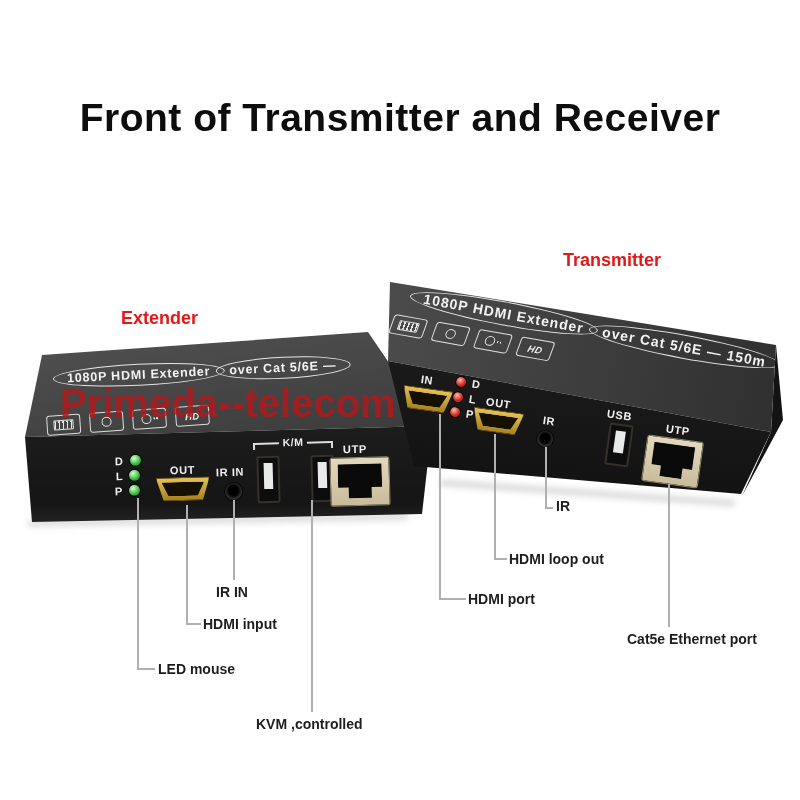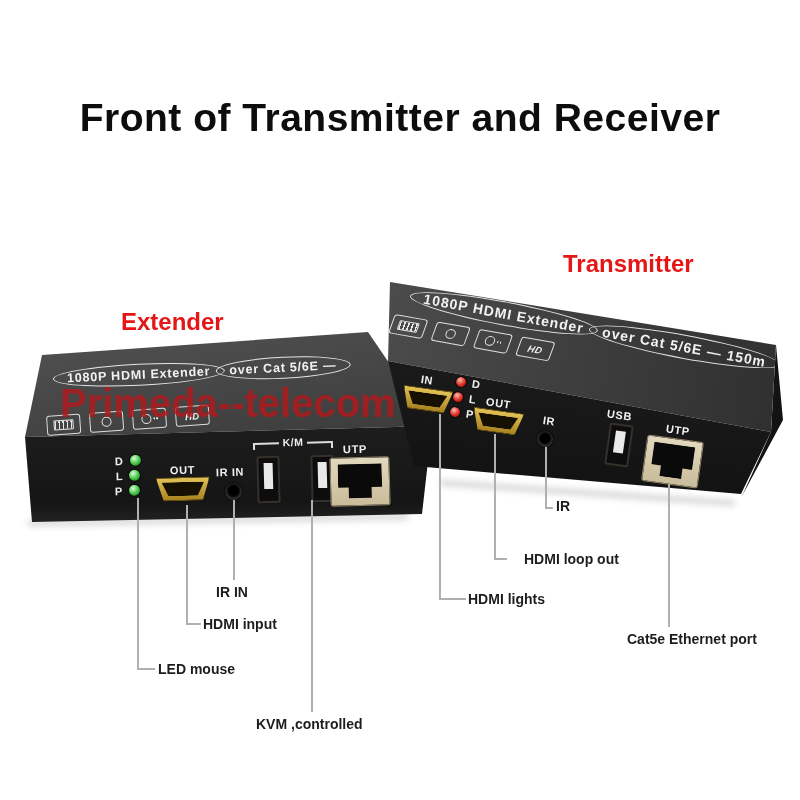--- a/index.html
+++ b/index.html
@@ -3,21 +3,21 @@
 <meta charset="utf-8">
 <style>
   html,body{margin:0;padding:0;background:#fff;}
   .stage{position:relative;width:800px;height:800px;background:#ffffff;overflow:hidden;
          font-family:"Liberation Sans",sans-serif;border-radius:17px;}
   .abs{position:absolute;}
 
   
   .title{left:0;right:0;top:96px;text-align:center;font-size:39px;font-weight:bold;
          color:#0d0d0d;letter-spacing:0.5px;z-index:6;}
-  .dev-label{font-size:24px;font-weight:bold;color:#e51616;z-index:6;}
+  .dev-label{font-size:18px;font-weight:bold;color:#e51616;z-index:6;}
   .rx-label{left:121px;top:308px;}
   .tx-label{left:563px;top:250px;}
 
   
   .watermark{left:60px;top:381px;font-size:40px;font-weight:bold;
              color:rgba(178,24,28,0.82);z-index:3;white-space:nowrap;}
 
   
   .device{z-index:1;}
   .rx{left:20px;top:328px;width:430px;height:205px;}
@@ -220,22 +220,22 @@
 
   <div class="abs cl" style="left:311px;top:500px;width:2px;height:212px;"></div>
   <div class="abs callout" style="left:256px;top:716px;text-align:right;">KVM ,controlled</div>
 
   <div class="abs cl" style="left:545px;top:447px;width:2px;height:62px;"></div>
   <div class="abs cl" style="left:545px;top:507px;width:8px;height:2px;"></div>
   <div class="abs callout" style="left:556px;top:498px;">IR</div>
 
   <div class="abs cl" style="left:494px;top:434px;width:2px;height:126px;"></div>
   <div class="abs cl" style="left:494px;top:558px;width:13px;height:2px;"></div>
-  <div class="abs callout" style="left:509px;top:551px;margin-left:15px;">HDMI loop out</div>
+  <div class="abs callout" style="left:509px;top:551px;">HDMI loop out</div>
 
   <div class="abs cl" style="left:439px;top:414px;width:2px;height:186px;"></div>
   <div class="abs cl" style="left:439px;top:598px;width:27px;height:2px;"></div>
-  <div class="abs callout" style="left:468px;top:591px;">HDMI lights</div>
+  <div class="abs callout" style="left:468px;top:591px;">HDMI port</div>
 
   <div class="abs cl" style="left:668px;top:484px;width:2px;height:143px;"></div>
   <div class="abs callout" style="left:627px;top:631px;">Cat5e Ethernet port</div>
 
 </div>
 
 </body></html>

